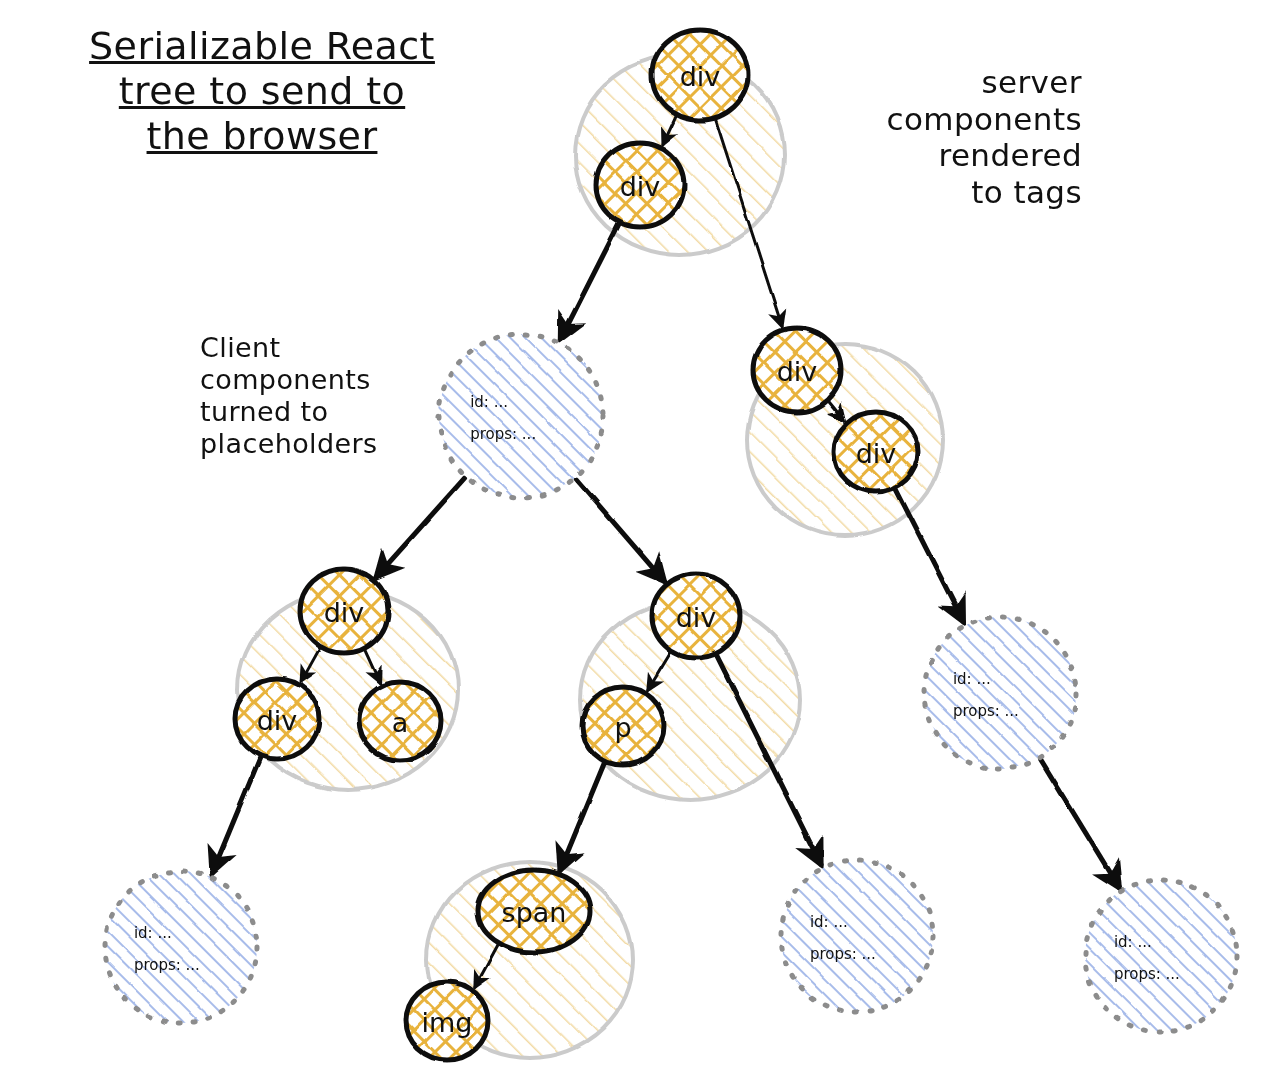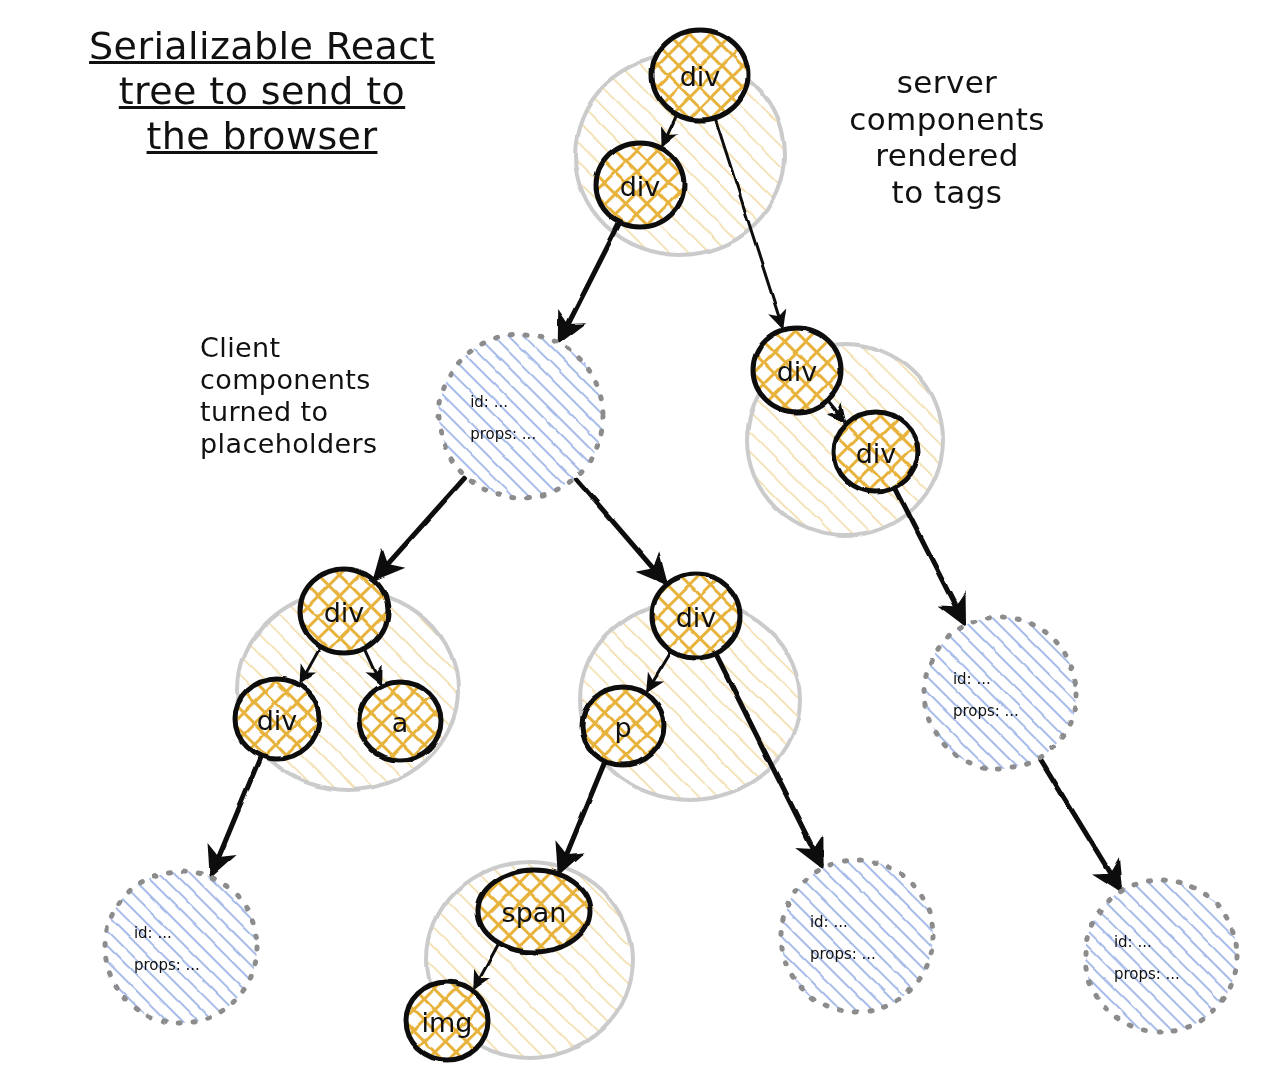--- a/index.html
+++ b/index.html
@@ -5,21 +5,21 @@
   html,body{margin:0;padding:0;background:#ffffff;}
   body{width:1280px;height:1082px;overflow:hidden;
        font-family:"DejaVu Sans","Liberation Sans",sans-serif;}
   #stage{position:relative;width:1280px;height:1082px;background:#fff;}
   svg#canvas{position:absolute;left:0;top:0;width:1280px;height:1082px;}
 
   .anno{position:absolute;color:#111;font-weight:400;line-height:1.18;
         font-family:"DejaVu Sans","Liberation Sans",sans-serif;
         letter-spacing:.4px;white-space:pre-line;}
   #anno-title{left:12px;top:24px;width:500px;font-size:38px;text-align:center;text-decoration:underline;}
-  #anno-server{left:812px;top:64px;width:270px;font-size:31px;text-align:center;}
+  #anno-server{left:812px;top:64px;width:270px;font-size:31px;text-align:right;}
   #anno-client{left:200px;top:332px;width:240px;font-size:27px;text-align:left;}
 
   .nodelabel{fill:#111;font-family:"DejaVu Sans","Liberation Sans",sans-serif;
              font-size:27px;font-weight:400;text-anchor:middle;dominant-baseline:central;}
   .phtext{fill:#111;font-family:"DejaVu Sans","Liberation Sans",sans-serif;
           font-size:15px;text-anchor:start;dominant-baseline:central;}
 </style>
 </head>
 <body>
 

